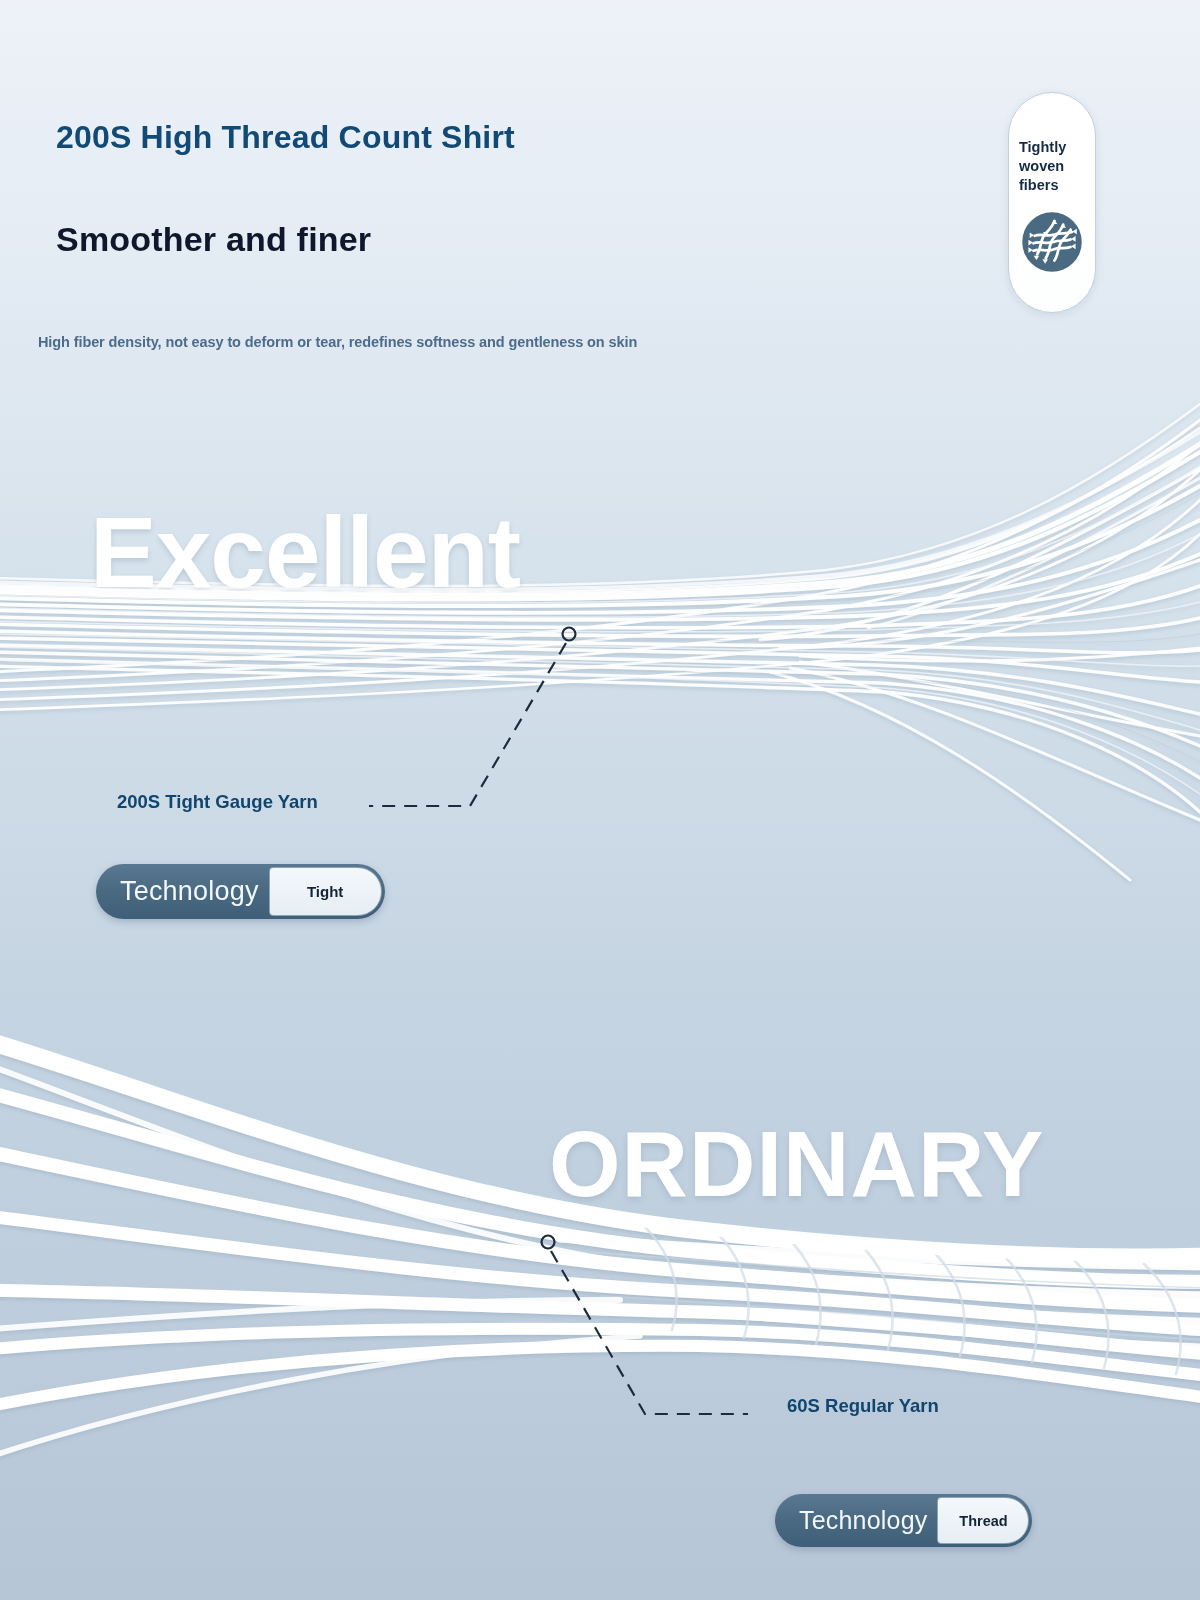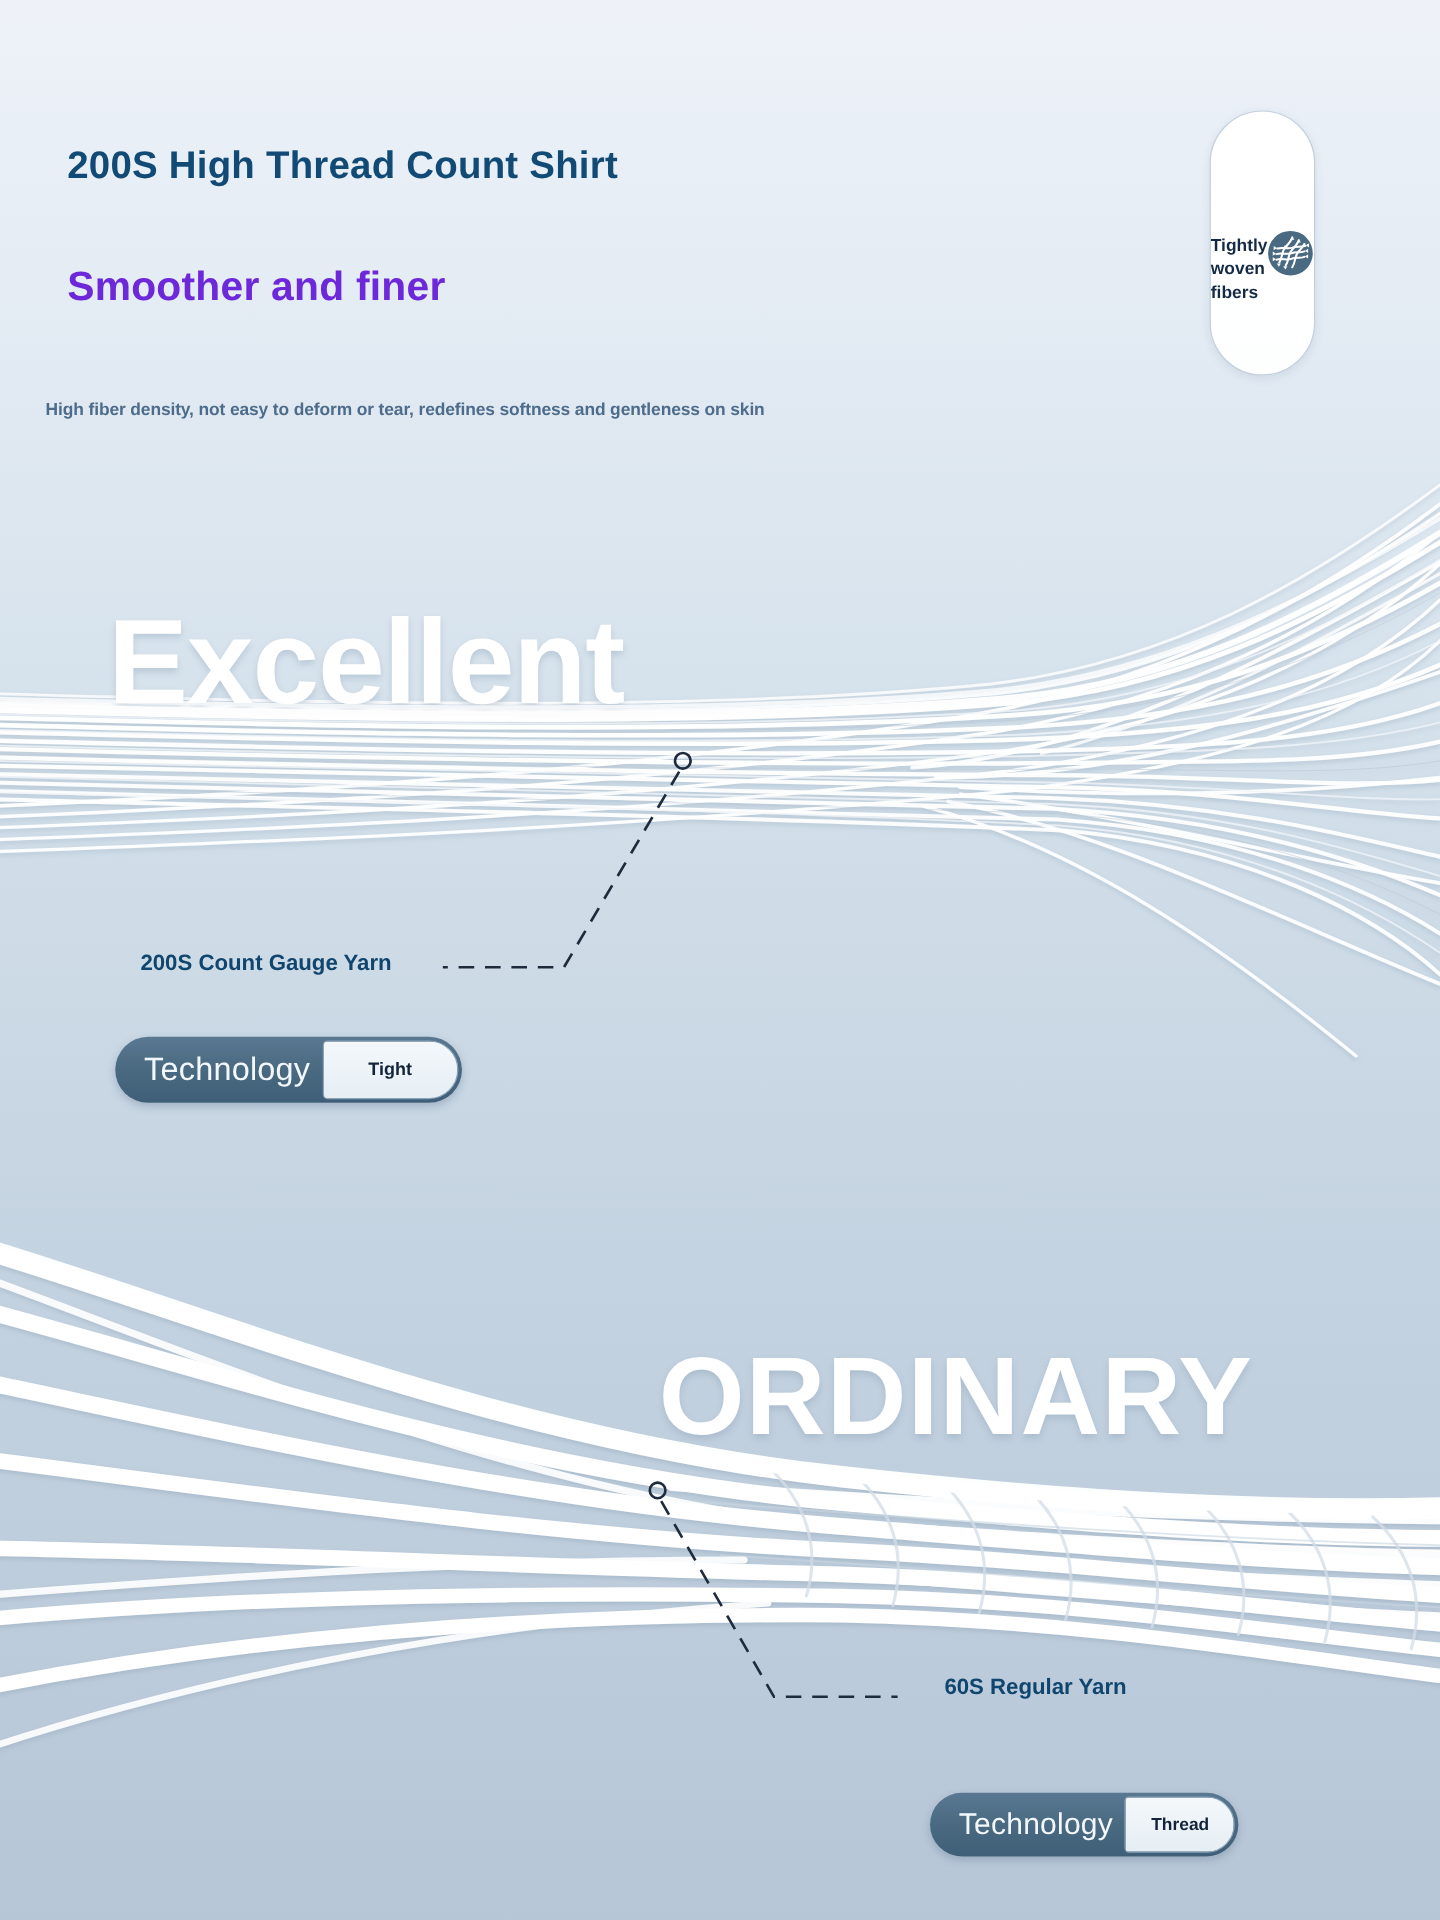--- a/index.html
+++ b/index.html
@@ -28,38 +28,38 @@
   .layer-word     { position:absolute; z-index:2; }
   .layer-art-top  { position:absolute; inset:0; z-index:3; pointer-events:none; }
 
   
   .headline-block { position:absolute; left:56px; top:118px; z-index:7; }
   .headline-1 {
     font-size:32px; font-weight:700; color:#114a75;
     letter-spacing:.2px; line-height:1.2;
   }
   .headline-2 {
-    font-size:34px; font-weight:700; color:#6d28d9;
+    font-size:34px; font-weight:700; color:#0f172a;
     letter-spacing:.2px; line-height:1.2; margin-top:63px;
   }
   .subtitle {
     position:absolute; left:38px; top:334px; z-index:7;
     font-size:14.5px; font-weight:700; color:#4d6b8a;
     letter-spacing:-0.1px;
   }
 
   
   .badge {
     position:absolute; right:104px; top:92px; z-index:7;
     width:88px; height:221px;
     border-radius:44px;
     background:linear-gradient(180deg,#ffffff 0%,#ffffff 62%,#fdfefe 100%);
     border:1px solid #c3cfdd;
     box-shadow:0 2px 8px rgba(70,100,130,.13);
-    display:flex; flex-direction:row; align-items:center;
+    display:flex; flex-direction:column; align-items:center;
   }
   .badge-text {
     margin-top:45px;
     font-size:14.5px; font-weight:700; color:#152b45;
     line-height:1.32; text-align:left; width:66px;
   }
   .badge-icon { margin-top:16px; width:62px; height:62px; }
 
   
   .word {
@@ -301,21 +301,21 @@
         <path d="M21,39 l-7,4.5 v-9 z"></path>
         <path d="M25,72 l4.5,7 h-9 z" transform="rotate(180 25,75.5)"></path>
         <path d="M39,78 l4.5,7 h-9 z" transform="rotate(180 39,81.5)"></path>
         <path d="M83,33 l7,4.5 v-9 z"></path>
         <path d="M81,45 l7,4.5 v-9 z"></path>
         <path d="M81,57 l7,4.5 v-9 z"></path>
       </g>
     </svg>
   </div>
 
-  <div class="callout callout-top">200S Count Gauge Yarn</div>
+  <div class="callout callout-top">200S Tight Gauge Yarn</div>
 
   <div class="callout callout-bottom">60S Regular Yarn</div>
 
   <div class="tech-pill pill-top">
     <span class="tech-label">Technology</span>
     <span class="tech-chip">Tight</span>
   </div>
 
   <div class="tech-pill pill-bottom">
     <span class="tech-label">Technology</span>

